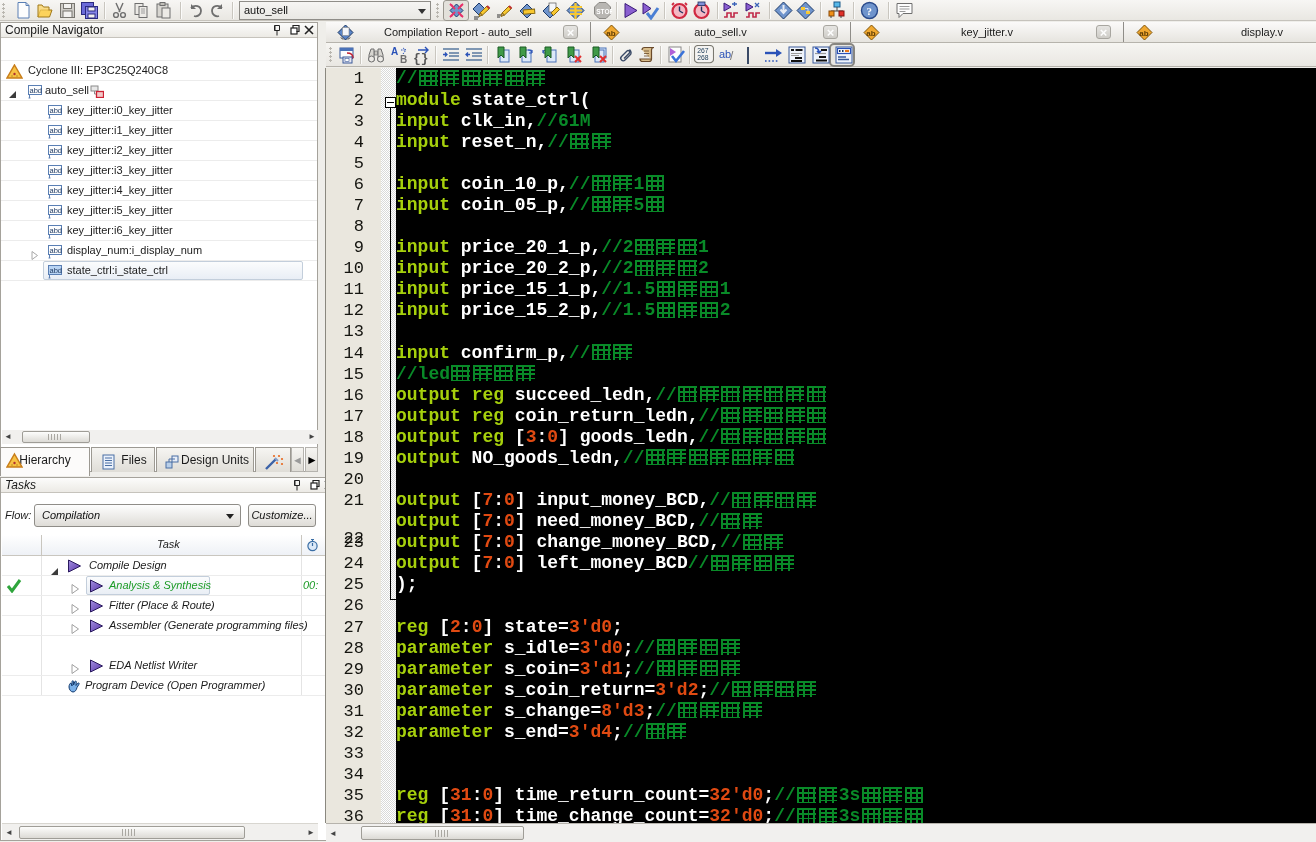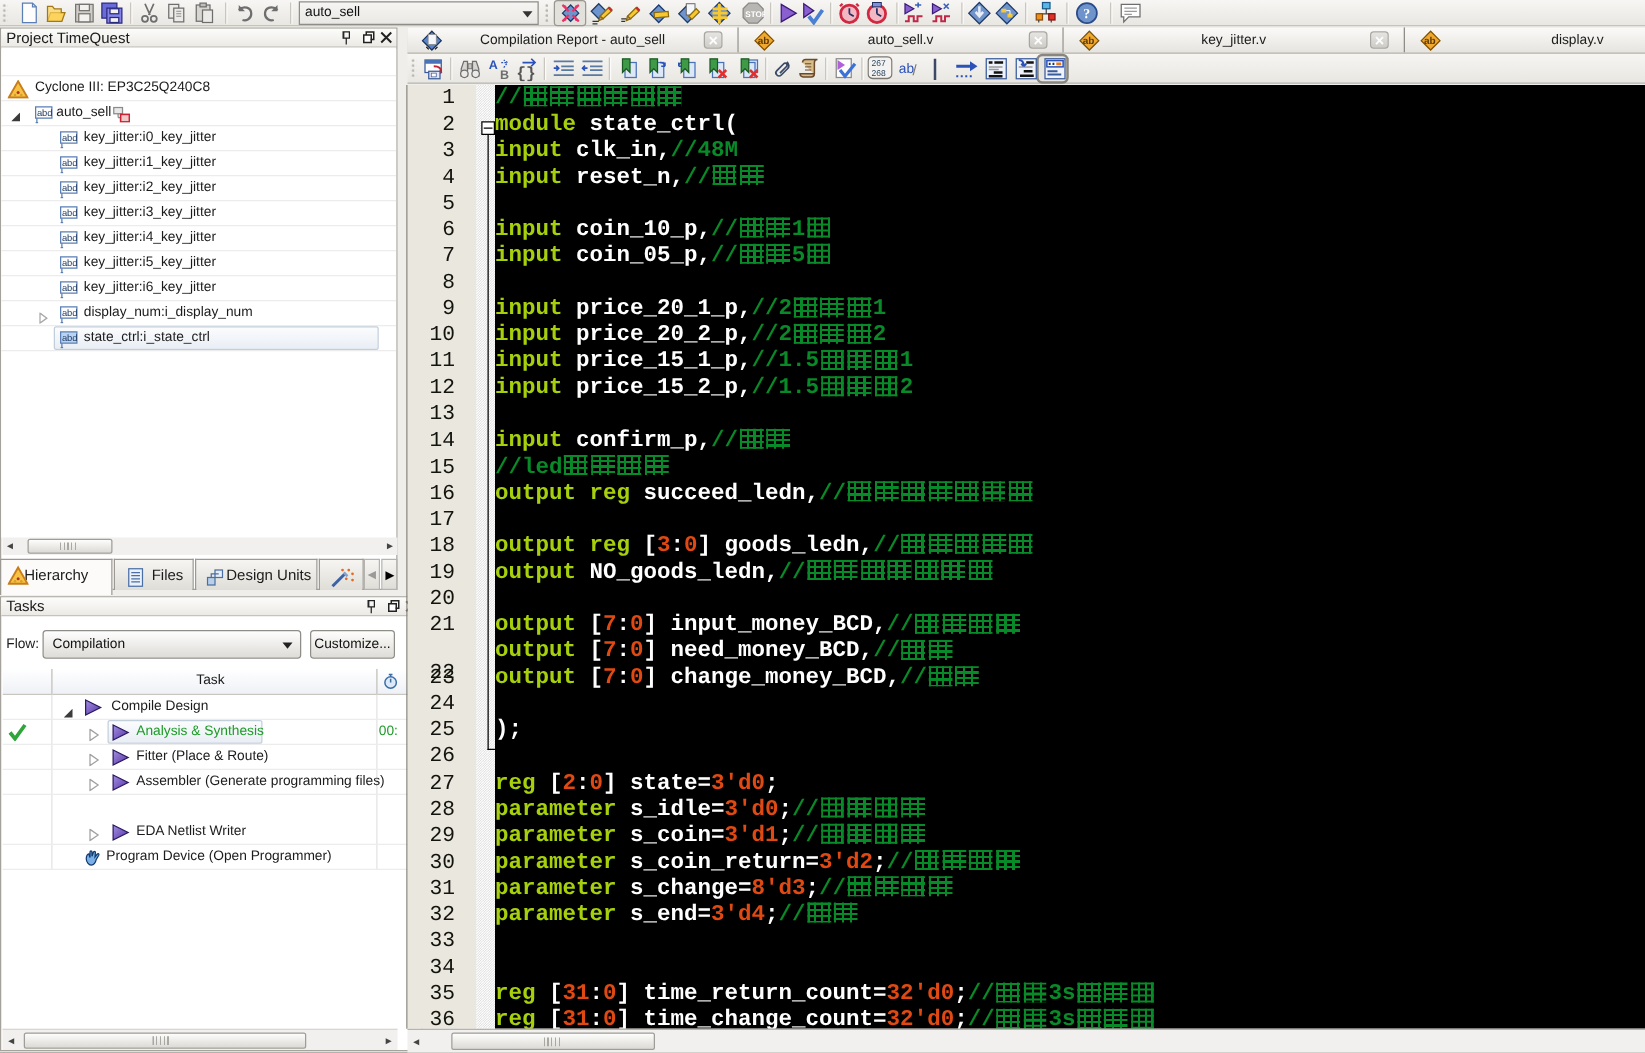--- a/index.html
+++ b/index.html
@@ -23,21 +23,21 @@
 .sel1{position:absolute;border:1px solid #c3cedb;border-radius:2px;background:linear-gradient(#fbfcfd,#e9eef5);}
 
 .sb{position:absolute;background:#f1f0ee;}
 .sbthumb{position:absolute;background:linear-gradient(#fdfdfc,#dcdad5);border:1px solid #9f9d97;border-radius:2px;}
 .sbarr{position:absolute;font-size:8px;color:#444;line-height:12px;text-align:center;}
 .sbgrip{position:absolute;background-image:repeating-linear-gradient(90deg,#aaa8a2 0 1px,transparent 1px 3px);}
 
 .ntab{position:absolute;top:447px;height:25px;border:1px solid #9c9992;border-bottom:none;background:linear-gradient(#f6f5f2,#dfddd7);font-size:12px;color:#1b1b1b;text-align:center;}
 .ntab.active{background:#fcfbfa;height:29px;z-index:2;}
 
-#tasks{left:0;top:477px;width:338px;height:364px;}
+#tasks{left:0;top:477px;width:338px;height:364px;font-style:italic;}
 .btn{position:absolute;background:linear-gradient(#fefefd,#dedcd7);border:1px solid #8f8d88;border-radius:3px;font-size:11px;color:#111;text-align:center;}
 .theadrow{position:absolute;background:linear-gradient(#ffffff,#eef1f6);border-bottom:1px solid #c9c6bf;font-size:11px;color:#1b1b1b;}
 
 #edtabs{position:absolute;left:326px;top:22px;width:990px;height:20px;background:#dddbd5;}
 .etab{position:absolute;top:0;height:20px;background:linear-gradient(#fbfaf9,#e6e4df);border-right:1px solid #8f8d88;font-size:11px;color:#1b1b1b;line-height:20px;text-align:center;}
 .etab .xbtn{position:absolute;top:3px;width:15px;height:14px;border:1px solid #a8a6a0;border-radius:3px;background:linear-gradient(#e6e5e2,#ceccc7);color:#fdfdfd;font-weight:bold;font-size:13px;line-height:13px;text-align:center;}
 #edbar{position:absolute;left:326px;top:42px;width:990px;height:25px;background:linear-gradient(#f6f5f2,#e9e7e2);border-top:1px solid #b6b3ac;border-bottom:1px solid #b6b3ac;}
 .eicon{position:absolute;top:2px;width:20px;height:20px;}
 .eicon svg{width:20px;height:20px;}
 .esep{position:absolute;top:3px;width:1px;height:18px;background:#c9c6bf;box-shadow:1px 0 0 #fbfbfa;}
@@ -199,21 +199,21 @@
     <div class="ticon" style="left:860px;top:1px"><svg width="19" height="19" viewBox="0 0 19 19">
         <circle cx="9.5" cy="9.5" r="8" fill="#6f94cc" stroke="#2a4a8a" stroke-width="1.4"></circle>
         <text x="6.5" y="13.5" font-size="11" font-weight="bold" fill="#fff" font-family="Liberation Serif">?</text>
       </svg></div>
     <div class="ticon" style="left:895px;top:1px"><svg width="19" height="19" viewBox="0 0 19 19">
         <path d="M2 2.5h15v10H8l-4 4v-4H2z" fill="#fdfdfd" stroke="#6e6e6e"></path>
         <path d="M4.5 5.5h10M4.5 8h10M4.5 10.5h6" stroke="#9a9a9a"></path>
       </svg></div>
   </div>
 <div class="panel" id="nav">
- <div class="ptitle">Project TimeQuest</div>
+ <div class="ptitle">Compile Navigator</div>
  <div class="pbtns"><svg width="44" height="13" viewBox="0 0 44 13">
   <g stroke="#222" fill="none">
           <path d="M3.5 1.5h5v5h-5zM6 6.5v5" stroke-width="1"></path>
           <path d="M4 1.5v5" stroke-width="1"></path>
   <rect x="20" y="4" width="6" height="6" fill="#fff" stroke-width="1.2"></rect>
           <path d="M22 4v-2.5h6v6h-2.5" stroke-width="1.2"></path>
   <path d="M34 2l8 8m0-8l-8 8" stroke-width="1.6"></path>
         </g>
       </svg></div>
  <div id="treewrap" style="position:absolute;left:0;top:16px;right:0;height:391px;overflow:hidden;background:#fff;">
@@ -634,36 +634,38 @@
 <div class="gnum" style="top:653.94px">32</div>
 <div class="gnum" style="top:675.02px">33</div>
 <div class="gnum" style="top:696.10px">34</div>
 <div class="gnum" style="top:717.18px">35</div>
 <div class="gnum" style="top:738.26px">36</div>
   </div>
 <div id="foldm"></div>
 <div id="code">
     <div class="cl" style="top:0.46px"><span class="c">//<i></i><i></i><i></i><i></i><i></i><i></i></span></div>
 <div class="cl" style="top:21.54px"><span class="k">module</span> state_ctrl(</div>
-<div class="cl" style="top:42.62px"><span class="k">input</span> clk_in,<span class="c">//48M</span></div>
+<div class="cl" style="top:42.62px"><span class="k">input</span> clk_in,<span class="c">//61M</span></div>
 <div class="cl" style="top:63.70px"><span class="k">input</span> reset_n,<span class="c">//<i></i><i></i></span></div>
 <div class="cl" style="top:105.86px"><span class="k">input</span> coin_10_p,<span class="c">//<i></i><i></i>1<i></i></span></div>
 <div class="cl" style="top:126.94px"><span class="k">input</span> coin_05_p,<span class="c">//<i></i><i></i>5<i></i></span></div>
 <div class="cl" style="top:169.10px"><span class="k">input</span> price_20_1_p,<span class="c">//2<i></i><i></i><i></i>1</span></div>
 <div class="cl" style="top:190.18px"><span class="k">input</span> price_20_2_p,<span class="c">//2<i></i><i></i><i></i>2</span></div>
 <div class="cl" style="top:211.26px"><span class="k">input</span> price_15_1_p,<span class="c">//1.5<i></i><i></i><i></i>1</span></div>
 <div class="cl" style="top:232.34px"><span class="k">input</span> price_15_2_p,<span class="c">//1.5<i></i><i></i><i></i>2</span></div>
 <div class="cl" style="top:274.50px"><span class="k">input</span> confirm_p,<span class="c">//<i></i><i></i></span></div>
 <div class="cl" style="top:295.58px"><span class="c">//led<i></i><i></i><i></i><i></i></span></div>
 <div class="cl" style="top:316.66px"><span class="k">output</span> <span class="k">reg</span> succeed_ledn,<span class="c">//<i></i><i></i><i></i><i></i><i></i><i></i><i></i></span></div>
+<div class="cl" style="top:337.74px"><span class="k">output</span> <span class="k">reg</span> coin_return_ledn,<span class="c">//<i></i><i></i><i></i><i></i><i></i></span></div>
 <div class="cl" style="top:358.82px"><span class="k">output</span> <span class="k">reg</span> [<span class="n">3</span>:<span class="n">0</span>] goods_ledn,<span class="c">//<i></i><i></i><i></i><i></i><i></i></span></div>
 <div class="cl" style="top:379.90px"><span class="k">output</span> NO_goods_ledn,<span class="c">//<i></i><i></i><i></i><i></i><i></i><i></i><i></i></span></div>
 <div class="cl" style="top:422.06px"><span class="k">output</span> [<span class="n">7</span>:<span class="n">0</span>] input_money_BCD,<span class="c">//<i></i><i></i><i></i><i></i></span></div>
 <div class="cl" style="top:443.14px"><span class="k">output</span> [<span class="n">7</span>:<span class="n">0</span>] need_money_BCD,<span class="c">//<i></i><i></i></span></div>
 <div class="cl" style="top:464.22px"><span class="k">output</span> [<span class="n">7</span>:<span class="n">0</span>] change_money_BCD,<span class="c">//<i></i><i></i></span></div>
+<div class="cl" style="top:485.30px"><span class="k">output</span> [<span class="n">7</span>:<span class="n">0</span>] left_money_BCD<span class="c">//<i></i><i></i><i></i><i></i></span></div>
 <div class="cl" style="top:506.38px">);</div>
 <div class="cl" style="top:548.54px"><span class="k">reg</span> [<span class="n">2</span>:<span class="n">0</span>] state=<span class="n">3'd0</span>;</div>
 <div class="cl" style="top:569.62px"><span class="k">parameter</span> s_idle=<span class="n">3'd0</span>;<span class="c">//<i></i><i></i><i></i><i></i></span></div>
 <div class="cl" style="top:590.70px"><span class="k">parameter</span> s_coin=<span class="n">3'd1</span>;<span class="c">//<i></i><i></i><i></i><i></i></span></div>
 <div class="cl" style="top:611.78px"><span class="k">parameter</span> s_coin_return=<span class="n">3'd2</span>;<span class="c">//<i></i><i></i><i></i><i></i></span></div>
 <div class="cl" style="top:632.86px"><span class="k">parameter</span> s_change=<span class="n">8'd3</span>;<span class="c">//<i></i><i></i><i></i><i></i></span></div>
 <div class="cl" style="top:653.94px"><span class="k">parameter</span> s_end=<span class="n">3'd4</span>;<span class="c">//<i></i><i></i></span></div>
 <div class="cl" style="top:717.18px"><span class="k">reg</span> [<span class="n">31</span>:<span class="n">0</span>] time_return_count=<span class="n">32'd0</span>;<span class="c">//<i></i><i></i>3s<i></i><i></i><i></i></span></div>
 <div class="cl" style="top:738.26px"><span class="k">reg</span> [<span class="n">31</span>:<span class="n">0</span>] time_change_count=<span class="n">32'd0</span>;<span class="c">//<i></i><i></i>3s<i></i><i></i><i></i></span></div>
   </div>

